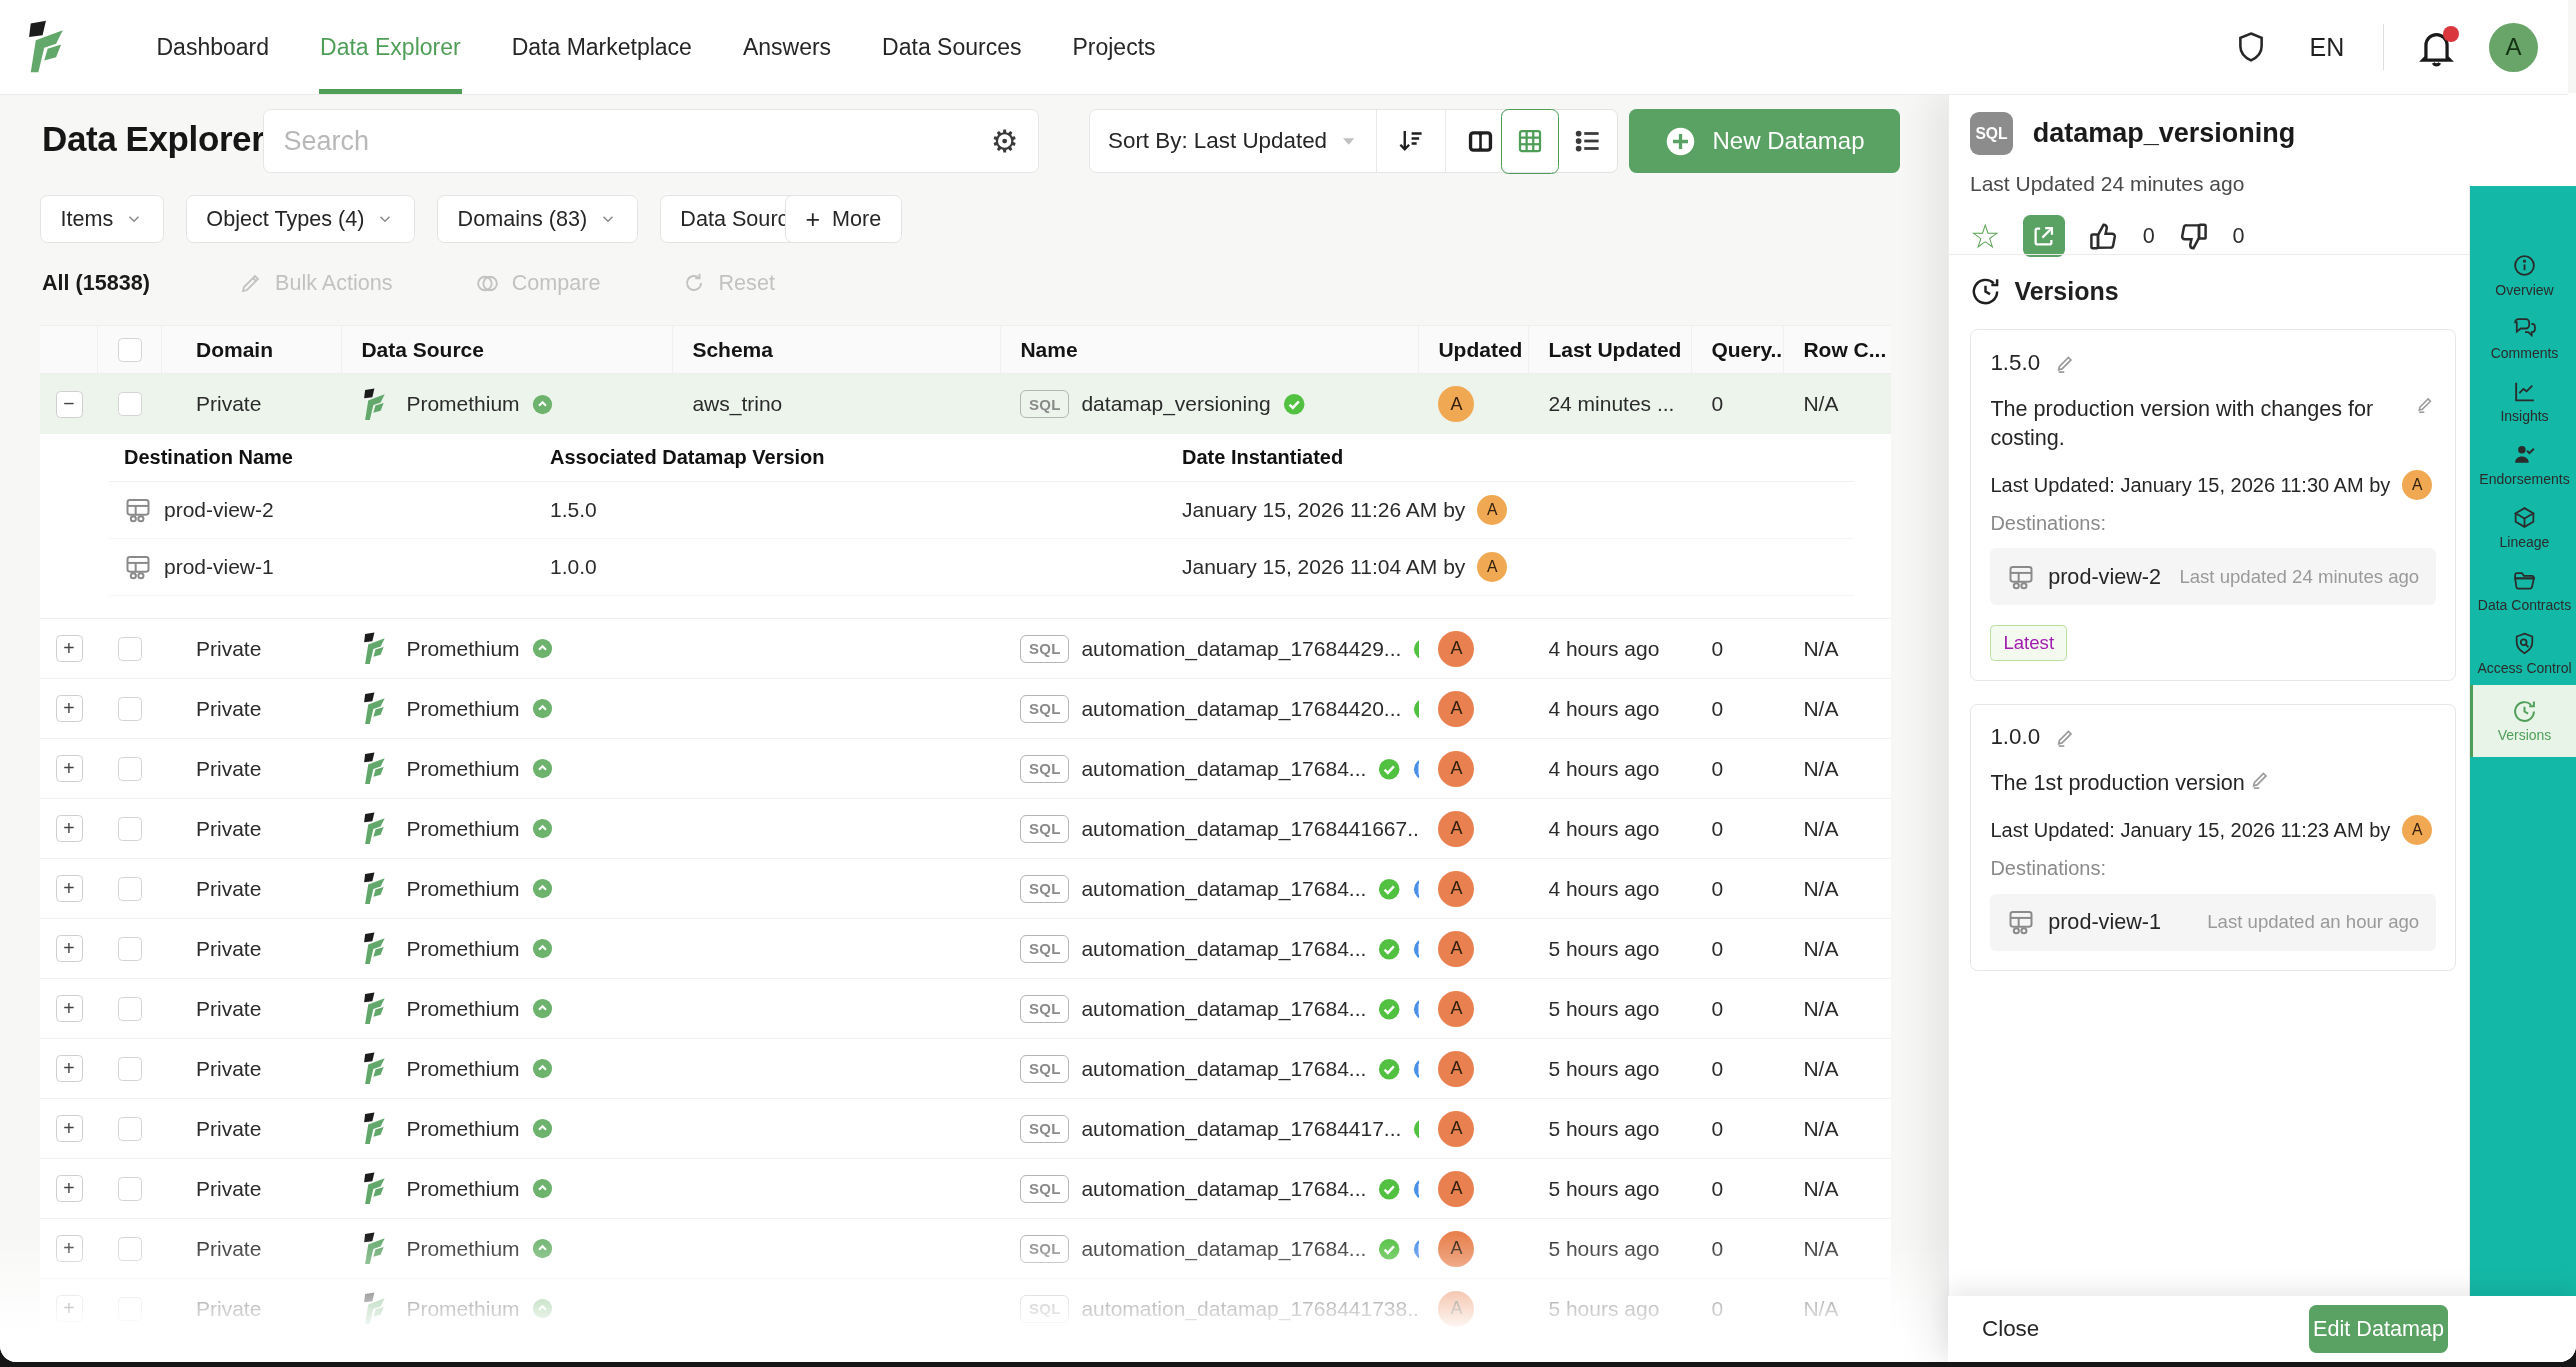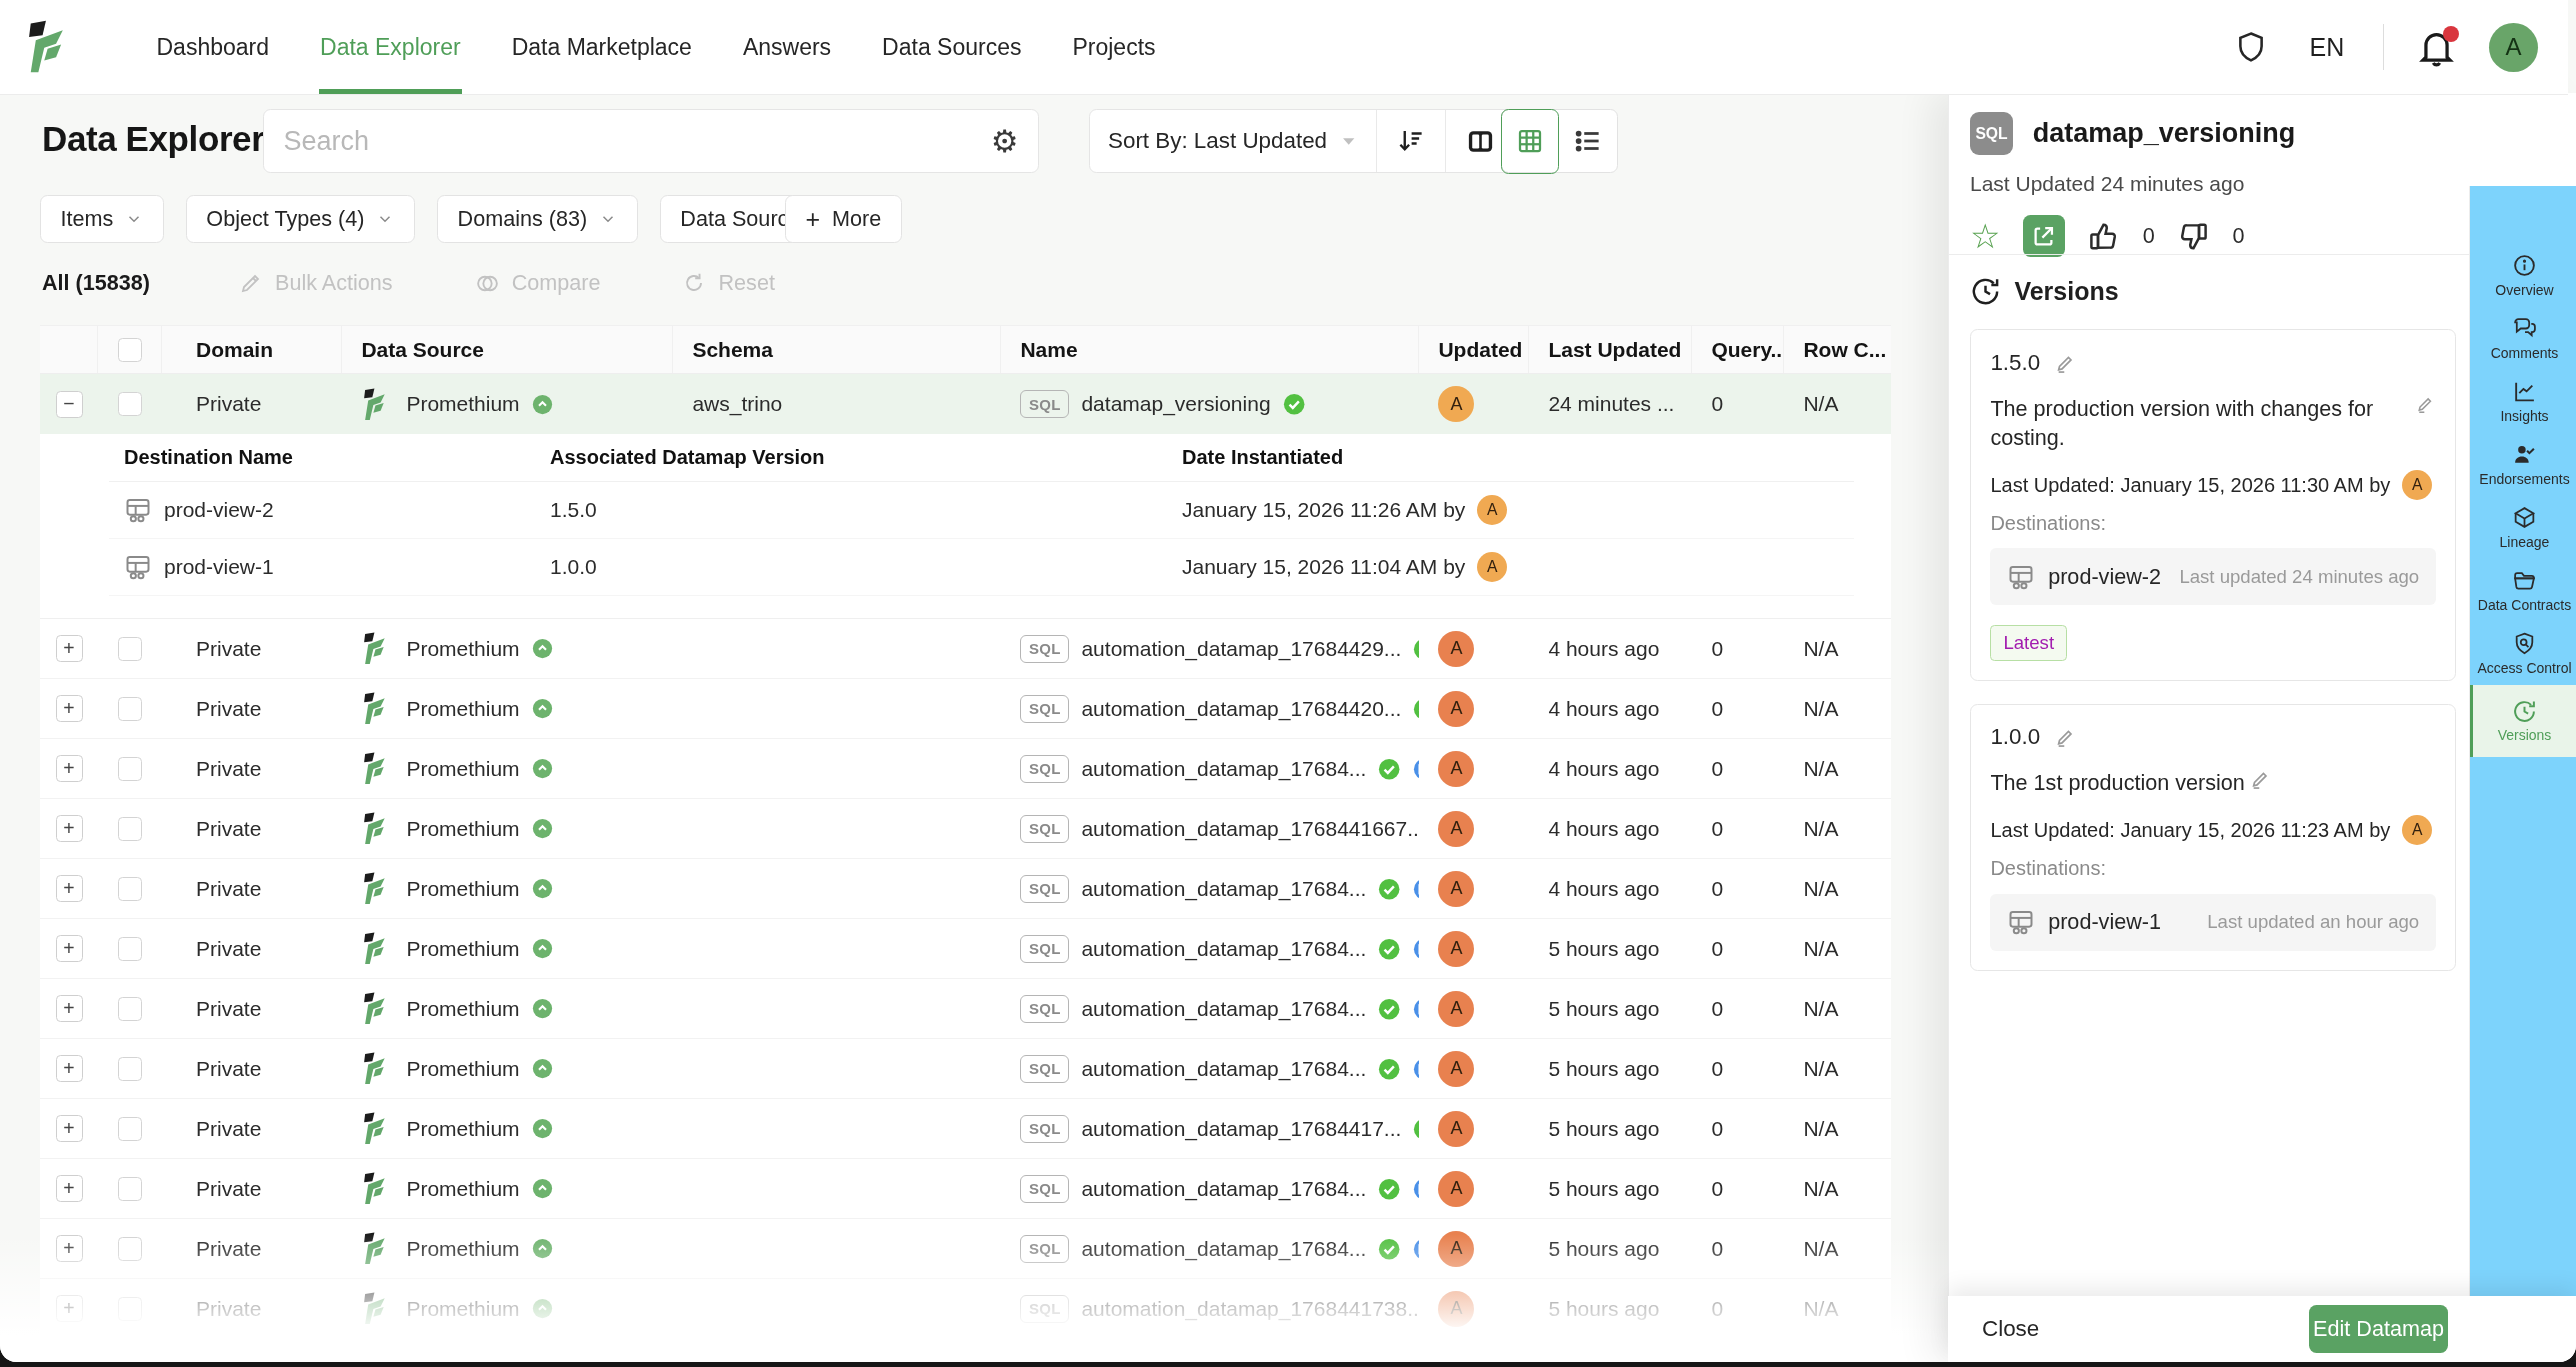--- a/index.html
+++ b/index.html
@@ -105,21 +105,21 @@
   .pencil { width:22.4px; height:22.4px; color:#9a9a9a; }
   .vdesc { font-size:21.6px; color:#262626; margin-top:18px; display:flex; align-items:flex-start; gap:4px; line-height:1.35; }
   .vmeta { font-size:20px; color:#262626; margin-top:18px; display:flex; align-items:center; gap:12px; }
   .vdests { font-size:20px; color:#8a8a8a; margin-top:12px; }
   .destrow { margin-top:13.4px; background:#f5f5f5; border-radius:6px; height:57px; display:flex; align-items:center; padding:0 16.4px; gap:13.4px; }
   .destname { font-size:21.6px; color:#262626; }
   .destupd { margin-left:auto; font-size:18.6px; color:#9a9a9a; }
   .tag { display:inline-block; margin-top:19.4px; font-size:18.6px; color:#a21caf; background:#f4faf0; border:0.7px solid #b7dfa4; border-radius:4.5px; padding:6px 12px; }
 
   
-  .rail { position:absolute; right:0; top:93px; width:107px; bottom:66px; background:#7dd3fc; border-left:0.7px solid #ececec; padding-top:58px; z-index:12; }
+  .rail { position:absolute; right:0; top:93px; width:107px; bottom:66px; background:#14b8a6; border-left:0.7px solid #ececec; padding-top:58px; z-index:12; }
   .ritem { height:63px; display:flex; flex-direction:column; align-items:center; justify-content:center; gap:4.5px; color:#2b2b2b; cursor:pointer; border-left:3.7px solid transparent; }
   .ritem .ricon { width:25px; height:25px; }
   .ritem .rlabel { font-size:14px; text-align:center; line-height:1.1; }
   .ritem.active { background:#e9f4e9; border-left-color:#4f9e58; color:#4f9e58; height:72px; }
 
   
   .bbar { position:absolute; left:1948px; right:0; bottom:0; height:66px; background:#fff; box-shadow:0 -9px 21px rgba(0,0,0,0.08); display:flex; align-items:center; z-index:20; border-radius:0 0 16.4px 0; }
   .close-btn { margin-left:34px; font-size:22.4px; color:#262626; background:none; border:none; cursor:pointer; font-family:"Liberation Sans", sans-serif; }
   .edit-btn { margin-left:auto; margin-right:128px; width:139px; height:48px; background:#5aa263; color:#fff; font-size:21.6px; border:none; border-radius:7.5px; cursor:pointer; font-family:"Liberation Sans", sans-serif; }
 
@@ -223,20 +223,27 @@
       <svg viewBox="0 0 24 24" width="30" height="30" fill="none" stroke="currentColor" stroke-width="2.2">
           <line x1="9" y1="6" x2="20.5" y2="6"></line>
           <line x1="9" y1="12" x2="20.5" y2="12"></line>
           <line x1="9" y1="18" x2="20.5" y2="18"></line>
           <circle cx="4.5" cy="6" r="1.2" fill="currentColor"></circle>
           <circle cx="4.5" cy="12" r="1.2" fill="currentColor"></circle>
           <circle cx="4.5" cy="18" r="1.2" fill="currentColor"></circle>
         </svg>
     </div>
   </div>
+  <button class="new-btn">
+    <svg viewBox="0 0 24 24" width="33" height="33">
+        <circle cx="12" cy="12" r="10" fill="#fff"></circle>
+        <path d="M12 6.5v11M6.5 12h11" stroke="#5aa263" stroke-width="2.4"></path>
+      </svg>
+    <span>New Datamap</span>
+  </button>
 
   <div class="filters">
 
   <div class="chip">
         <span>Items</span>
         <span class="cv">
           <svg viewBox="0 0 24 24" width="18" height="18" fill="none" stroke="currentColor" stroke-width="2">
             <polyline points="6 9 12 15 18 9"></polyline>
           </svg>
         </span>

